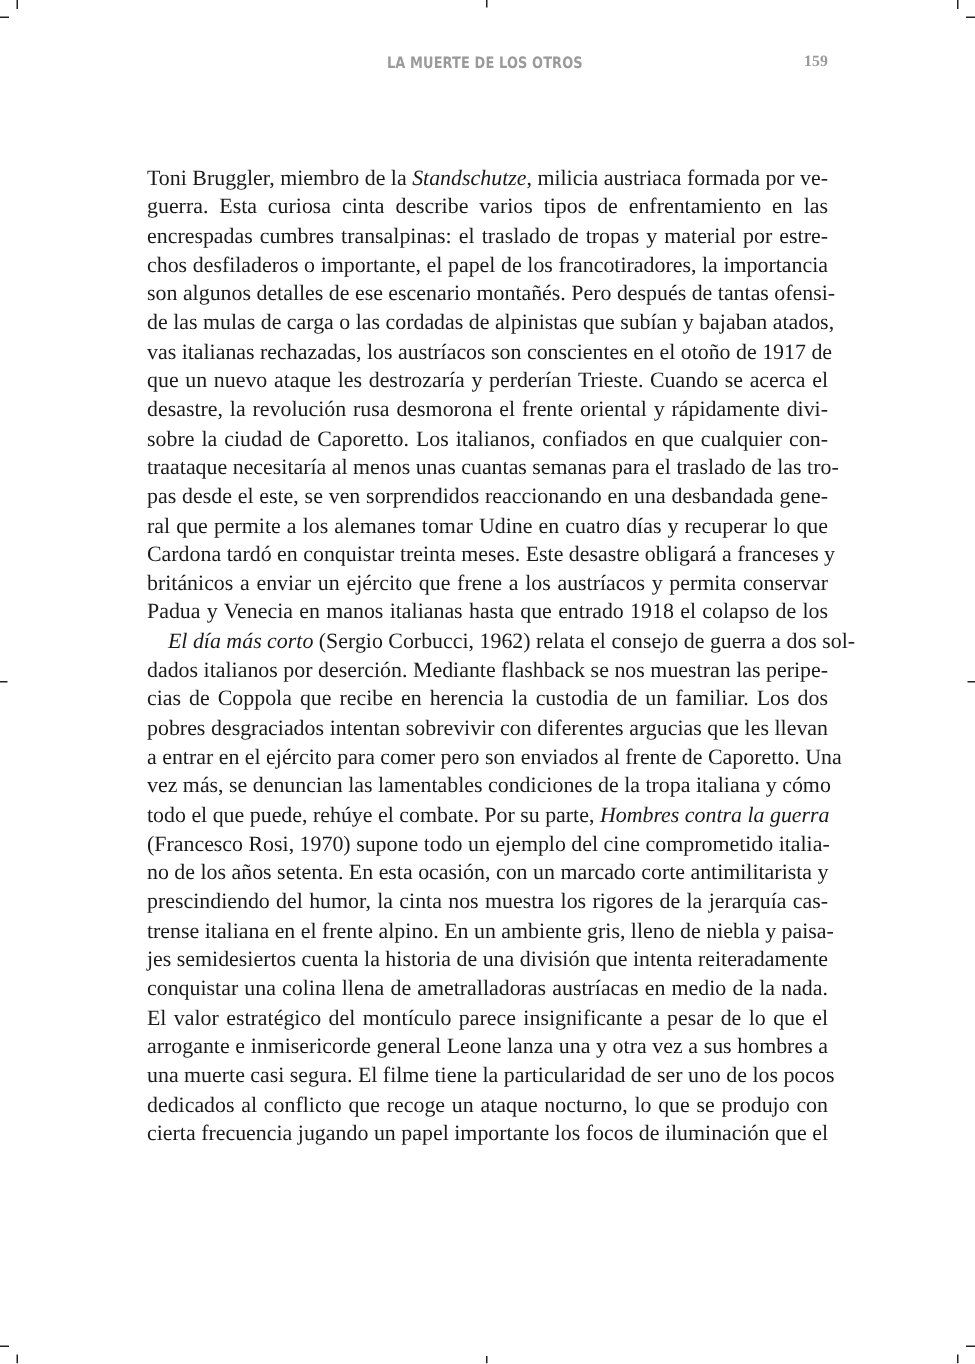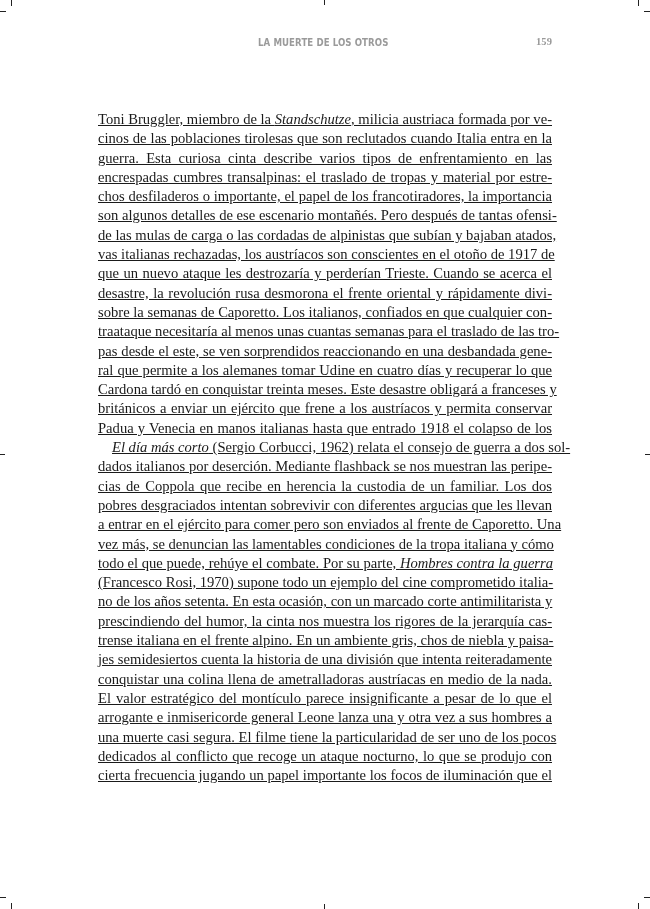--- a/index.html
+++ b/index.html
@@ -49,21 +49,20 @@
       left: 98px;
       width: 454px;
       font-family: "Liberation Serif", "DejaVu Serif", serif;
       font-size: 14.6px;
       line-height: 19.3px;
       color: #1a1a1a;
       text-align: justify;
     }
     .body-text p {
       margin: 0;
-      text-decoration: underline;
     }
     .line {
       display: block;
       text-align: justify;
       text-align-last: justify;
       white-space: nowrap;
       overflow: visible;
     }
     .line.last {
       text-align-last: left;
@@ -92,49 +91,48 @@
 <div class="crop" style="left:644px;top:897px;width:6px;height:1px;"></div>
 
 <header class="running-head">
   <span class="running-title">LA MUERTE DE LOS OTROS</span>
   <span class="page-number">159</span>
 </header>
 
 <main class="body-text" id="body-text">
     <p>
       <span class="line"><span>Toni Bruggler, miembro de la </span><em>Standschutze</em><span>, milicia austriaca formada por ve-</span></span>
-      <span class="line"><span>cinos de las poblaciones tirolesas que son reclutados cuando Italia entra en la</span></span>
       <span class="line"><span>guerra. Esta curiosa cinta describe varios tipos de enfrentamiento en las</span></span>
       <span class="line"><span>encrespadas cumbres transalpinas: el traslado de tropas y material por estre-</span></span>
       <span class="line"><span>chos desfiladeros o importante, el papel de los francotiradores, la importancia</span></span>
       <span class="line"><span>son algunos detalles de ese escenario montañés. Pero después de tantas ofensi-</span></span>
       <span class="line"><span>de las mulas de carga o las cordadas de alpinistas que subían y bajaban atados,</span></span>
       <span class="line"><span>vas italianas rechazadas, los austríacos son conscientes en el otoño de 1917 de</span></span>
       <span class="line"><span>que un nuevo ataque les destrozaría y perderían Trieste. Cuando se acerca el</span></span>
       <span class="line"><span>desastre, la revolución rusa desmorona el frente oriental y rápidamente divi-</span></span>
-      <span class="line"><span>sobre la semanas de Caporetto. Los italianos, confiados en que cualquier con-</span></span>
+      <span class="line"><span>sobre la ciudad de Caporetto. Los italianos, confiados en que cualquier con-</span></span>
       <span class="line"><span>traataque necesitaría al menos unas cuantas semanas para el traslado de las tro-</span></span>
       <span class="line"><span>pas desde el este, se ven sorprendidos reaccionando en una desbandada gene-</span></span>
       <span class="line"><span>ral que permite a los alemanes tomar Udine en cuatro días y recuperar lo que</span></span>
       <span class="line"><span>Cardona tardó en conquistar treinta meses. Este desastre obligará a franceses y</span></span>
       <span class="line"><span>británicos a enviar un ejército que frene a los austríacos y permita conservar</span></span>
       <span class="line"><span>Padua y Venecia en manos italianas hasta que entrado 1918 el colapso de los</span></span>
     </p>
     <p>
       <span class="line first-indent"><em>El día más corto</em><span> (Sergio Corbucci, 1962) relata el consejo de guerra a dos sol-</span></span>
       <span class="line"><span>dados italianos por deserción. Mediante flashback se nos muestran las peripe-</span></span>
       <span class="line"><span>cias de Coppola que recibe en herencia la custodia de un familiar. Los dos</span></span>
       <span class="line"><span>pobres desgraciados intentan sobrevivir con diferentes argucias que les llevan</span></span>
       <span class="line"><span>a entrar en el ejército para comer pero son enviados al frente de Caporetto. Una</span></span>
       <span class="line"><span>vez más, se denuncian las lamentables condiciones de la tropa italiana y cómo</span></span>
       <span class="line"><span>todo el que puede, rehúye el combate. Por su parte, </span><em>Hombres contra la guerra</em></span>
       <span class="line"><span>(Francesco Rosi, 1970) supone todo un ejemplo del cine comprometido italia-</span></span>
       <span class="line"><span>no de los años setenta. En esta ocasión, con un marcado corte antimilitarista y</span></span>
       <span class="line"><span>prescindiendo del humor, la cinta nos muestra los rigores de la jerarquía cas-</span></span>
-      <span class="line"><span>trense italiana en el frente alpino. En un ambiente gris, chos de niebla y paisa-</span></span>
+      <span class="line"><span>trense italiana en el frente alpino. En un ambiente gris, lleno de niebla y paisa-</span></span>
       <span class="line"><span>jes semidesiertos cuenta la historia de una división que intenta reiteradamente</span></span>
       <span class="line"><span>conquistar una colina llena de ametralladoras austríacas en medio de la nada.</span></span>
       <span class="line"><span>El valor estratégico del montículo parece insignificante a pesar de lo que el</span></span>
       <span class="line"><span>arrogante e inmisericorde general Leone lanza una y otra vez a sus hombres a</span></span>
       <span class="line"><span>una muerte casi segura. El filme tiene la particularidad de ser uno de los pocos</span></span>
       <span class="line"><span>dedicados al conflicto que recoge un ataque nocturno, lo que se produjo con</span></span>
       <span class="line"><span>cierta frecuencia jugando un papel importante los focos de iluminación que el</span></span>
     </p>
   </main>
 

